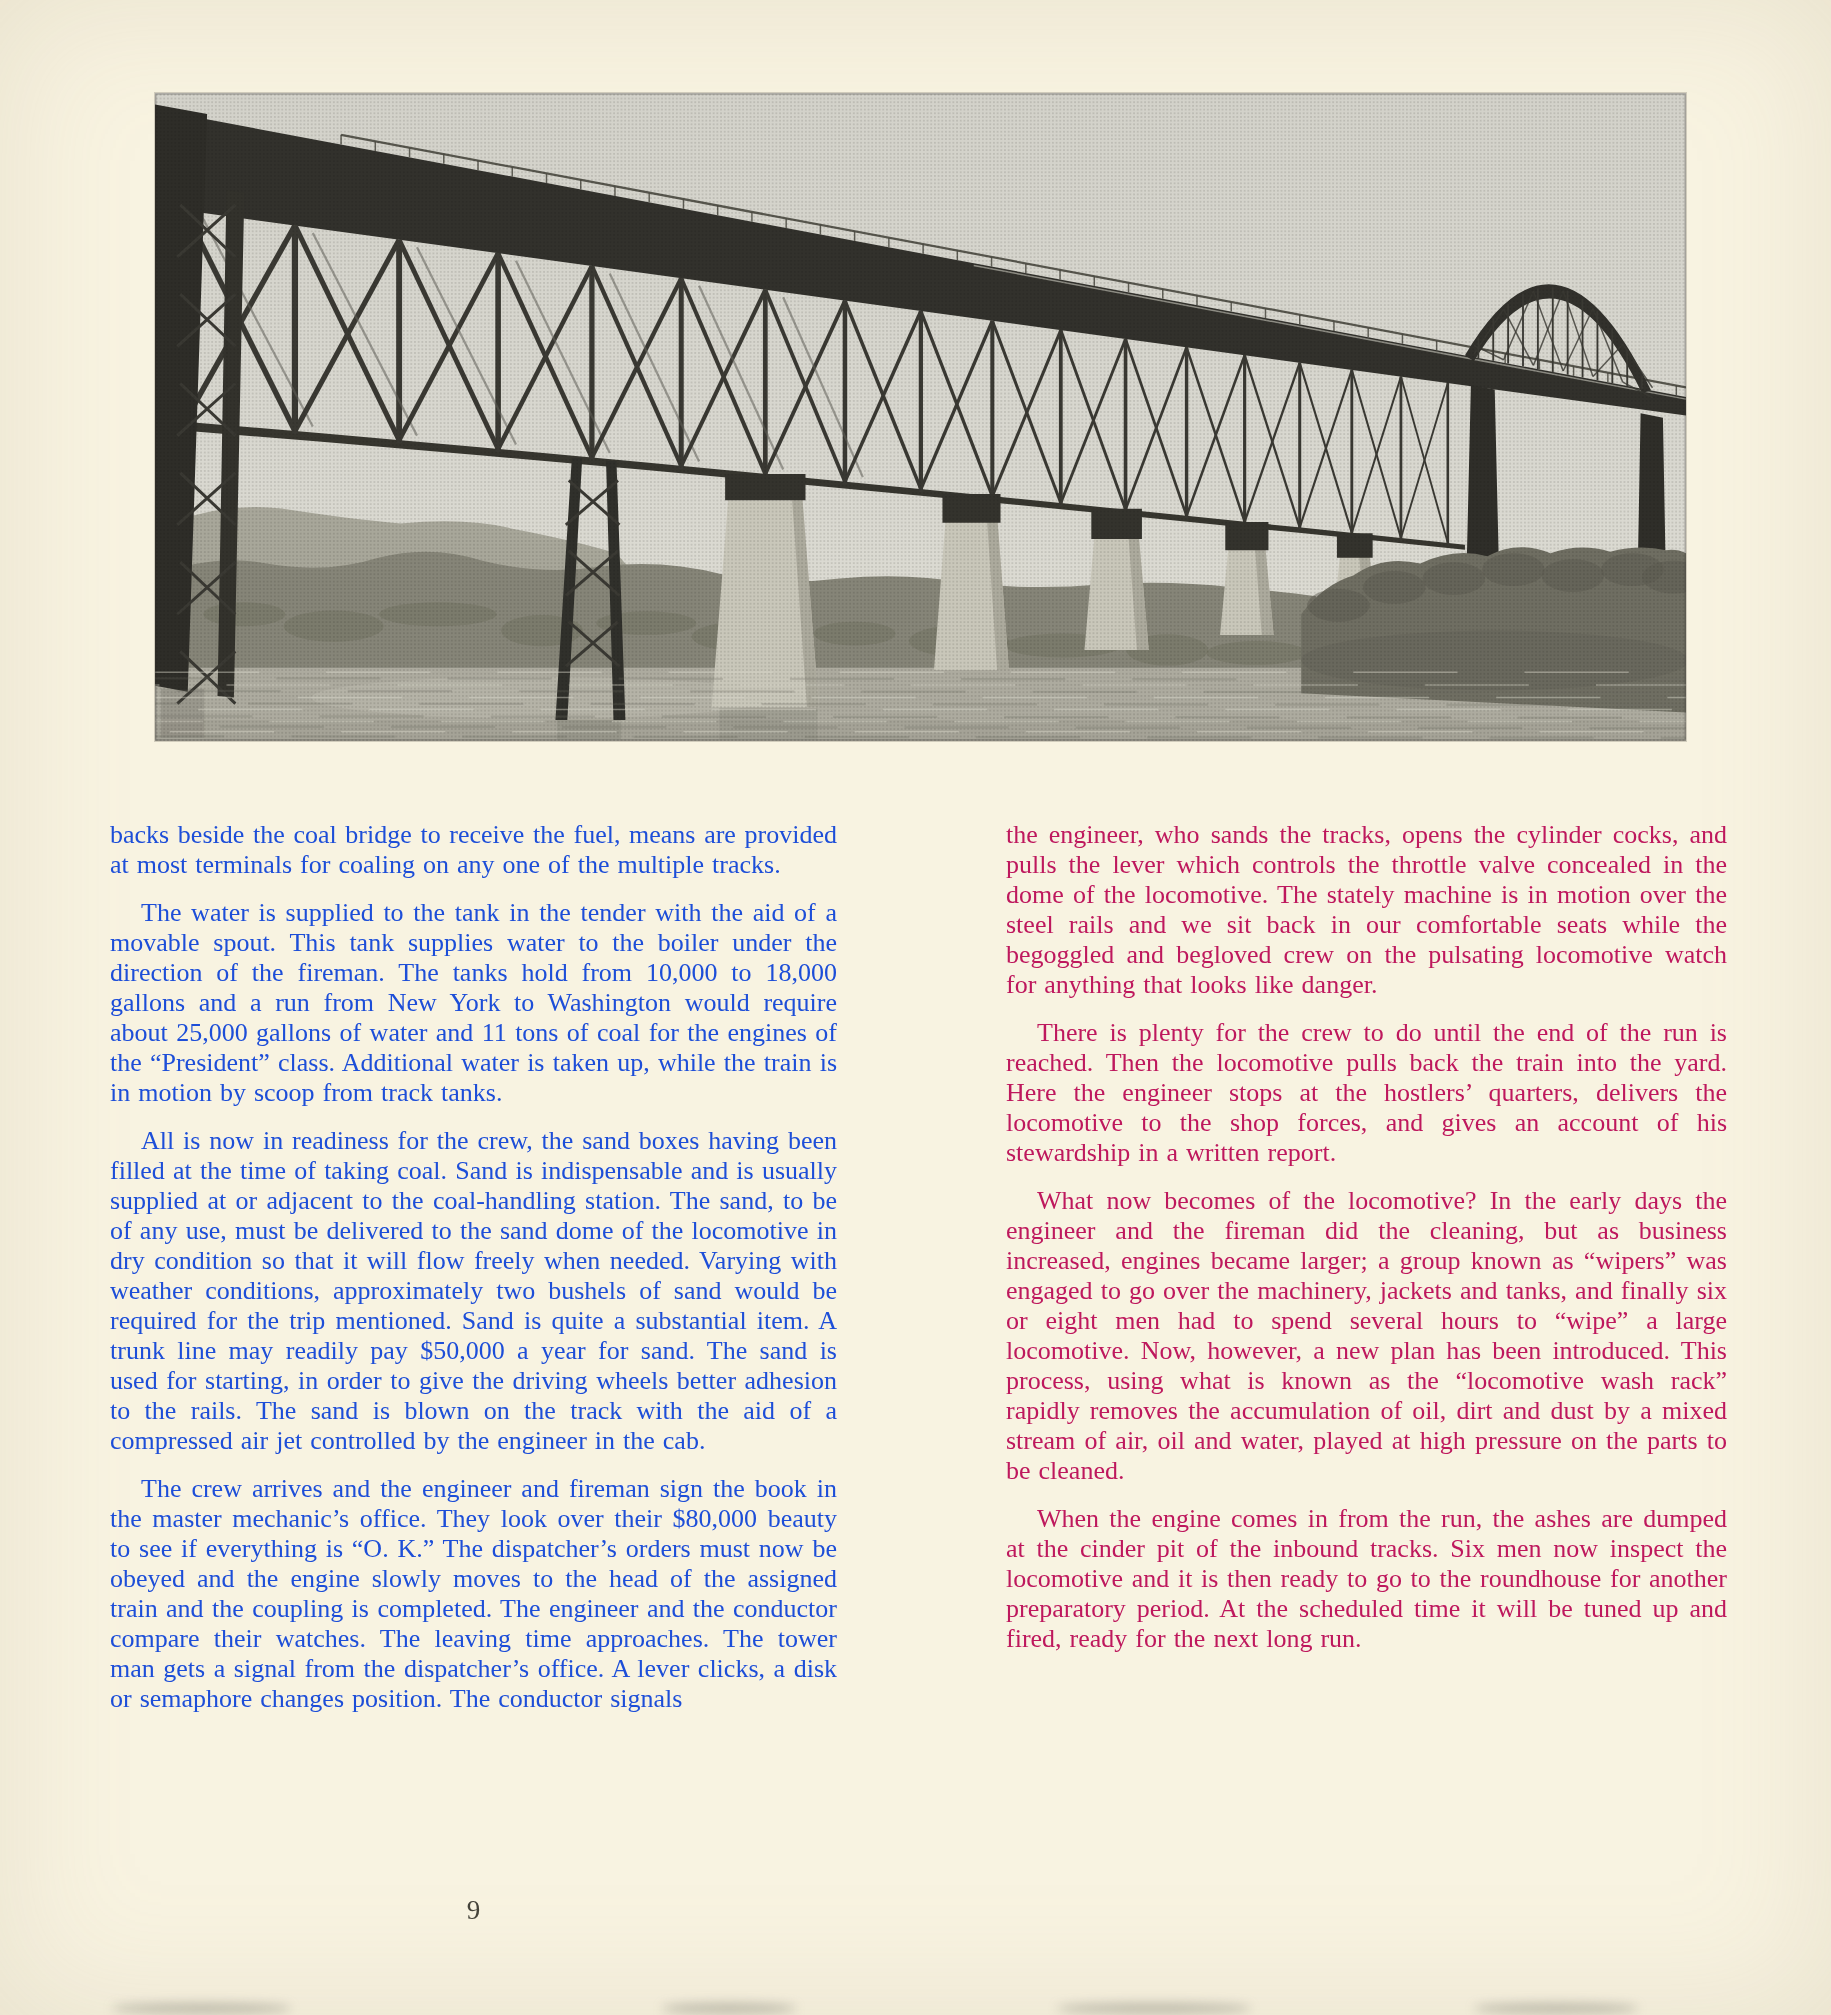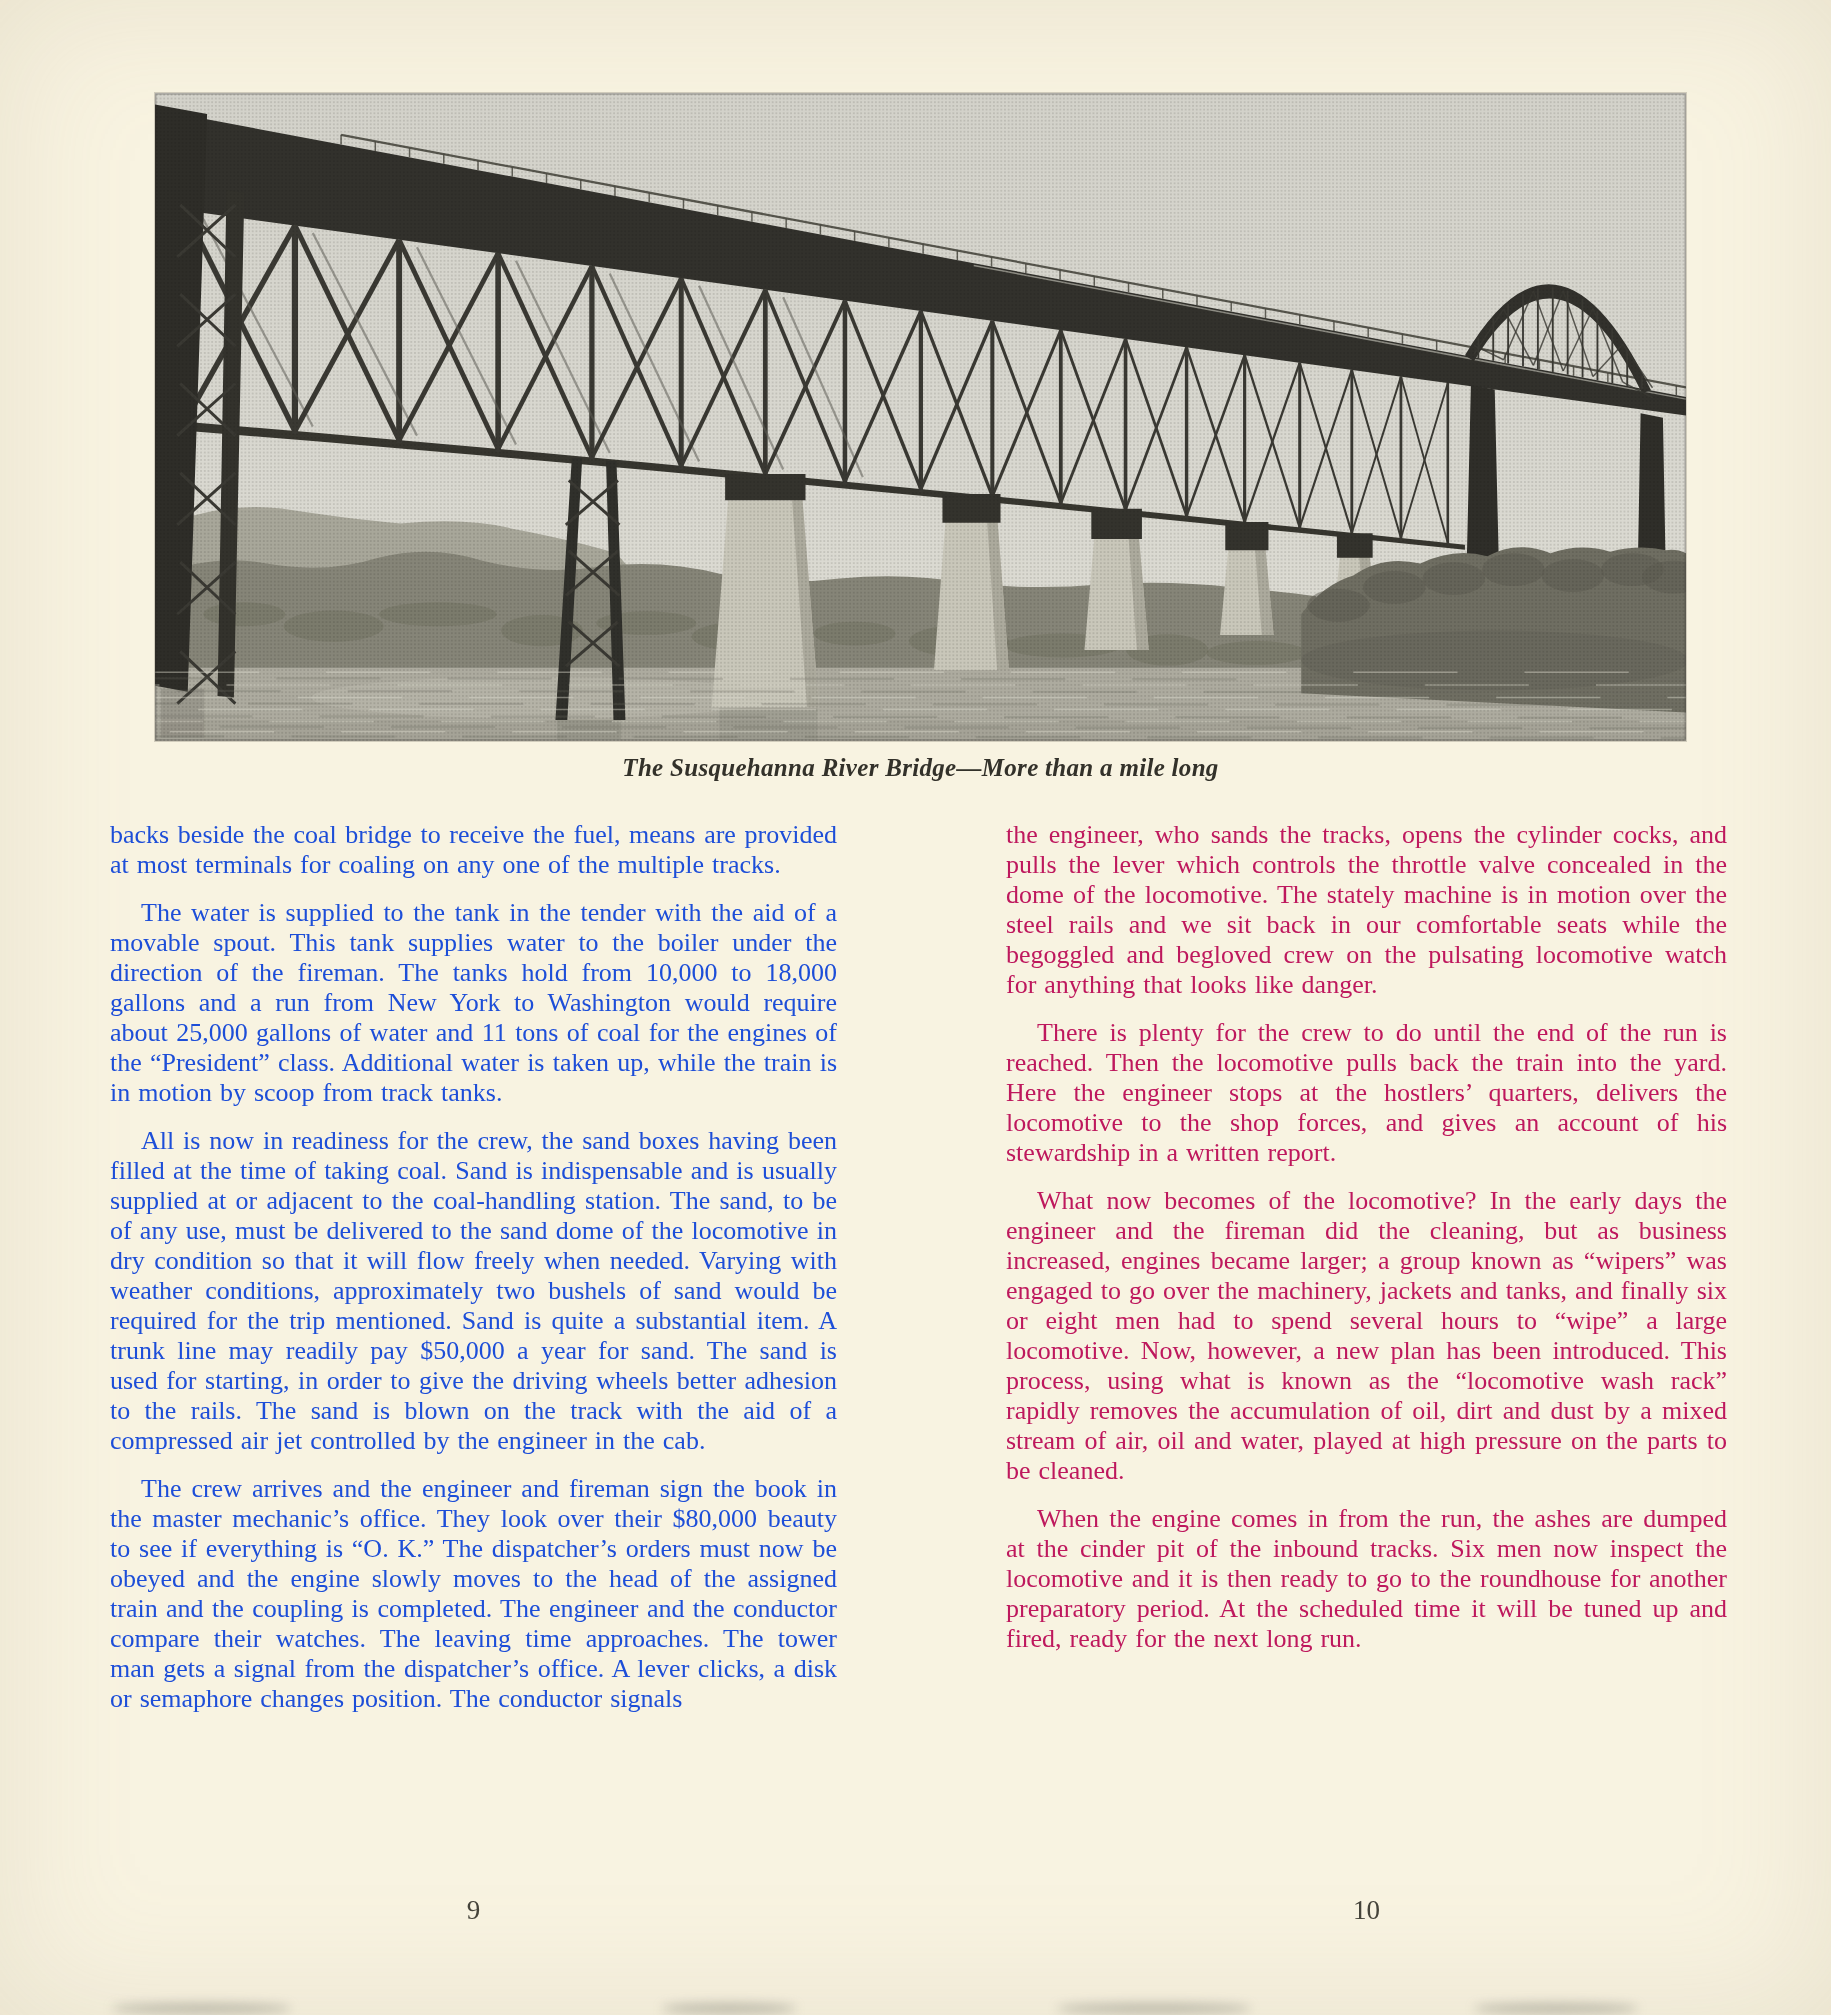--- a/index.html
+++ b/index.html
@@ -278,36 +278,34 @@
         <line x1="0" y1="837" x2="2057" y2="839" stroke="#6d6c62" stroke-width="3" opacity="0.25" stroke-dasharray="140 90" stroke-dashoffset="9"></line>
         <line x1="0" y1="844" x2="2057" y2="844" stroke="#d8d6c9" stroke-width="2" opacity="0.45" stroke-dasharray="140 90" stroke-dashoffset="76"></line>
         <line x1="0" y1="851" x2="2057" y2="853" stroke="#6d6c62" stroke-width="3" opacity="0.25" stroke-dasharray="140 90" stroke-dashoffset="143"></line>
         <line x1="0" y1="858" x2="2057" y2="858" stroke="#d8d6c9" stroke-width="2" opacity="0.45" stroke-dasharray="140 90" stroke-dashoffset="210"></line>
         <line x1="0" y1="864" x2="2057" y2="866" stroke="#6d6c62" stroke-width="3" opacity="0.25" stroke-dasharray="140 90" stroke-dashoffset="47"></line>
         <rect x="1" y="1" width="2055" height="868" fill="none" stroke="rgba(50,48,42,.3)" stroke-width="2"></rect>
       </svg>
     <div class="halftone"></div>
   </div>
 
-  <div class="caption">The Susquehanna River Bridge—More than a mile long</div>
 
   <div class="col left" id="col-left" style="color: #1d4ed8;">
       <p class="para">backs beside the coal bridge to receive the fuel, means are provided at most terminals for coaling on any one of the multiple tracks.</p>
       <p class="para indent">The water is supplied to the tank in the tender with the aid of a movable spout. This tank supplies water to the boiler under the direction of the fireman. The tanks hold from 10,000 to 18,000 gallons and a run from New York to Washington would require about 25,000 gallons of water and 11 tons of coal for the engines of the “President” class. Additional water is taken up, while the train is in motion by scoop from track tanks.</p>
       <p class="para indent">All is now in readiness for the crew, the sand boxes having been filled at the time of taking coal. Sand is indispensable and is usually supplied at or adjacent to the coal-handling station. The sand, to be of any use, must be delivered to the sand dome of the locomotive in dry condition so that it will flow freely when needed. Varying with weather conditions, approximately two bushels of sand would be required for the trip mentioned. Sand is quite a substantial item. A trunk line may readily pay $50,000 a year for sand. The sand is used for starting, in order to give the driving wheels better adhesion to the rails. The sand is blown on the track with the aid of a compressed air jet controlled by the engineer in the cab.</p>
       <p class="para indent">The crew arrives and the engineer and fireman sign the book in the master mechanic’s office. They look over their $80,000 beauty to see if everything is “O. K.” The dispatcher’s orders must now be obeyed and the engine slowly moves to the head of the assigned train and the coupling is completed. The engineer and the conductor compare their watches. The leaving time approaches. The tower man gets a signal from the dispatcher’s office. A lever clicks, a disk or semaphore changes position. The conductor signals</p>
     </div>
   <div class="col right" id="col-right" style="color: #be185d;">
       <p class="para">the engineer, who sands the tracks, opens the cylinder cocks, and pulls the lever which controls the throttle valve concealed in the dome of the locomotive. The stately machine is in motion over the steel rails and we sit back in our comfortable seats while the begoggled and begloved crew on the pulsating locomotive watch for anything that looks like danger.</p>
       <p class="para indent">There is plenty for the crew to do until the end of the run is reached. Then the locomotive pulls back the train into the yard. Here the engineer stops at the hostlers’ quarters, delivers the locomotive to the shop forces, and gives an account of his stewardship in a written report.</p>
       <p class="para indent">What now becomes of the locomotive? In the early days the engineer and the fireman did the cleaning, but as business increased, engines became larger; a group known as “wipers” was engaged to go over the machinery, jackets and tanks, and finally six or eight men had to spend several hours to “wipe” a large locomotive. Now, however, a new plan has been introduced. This process, using what is known as the “locomotive wash rack” rapidly removes the accumulation of oil, dirt and dust by a mixed stream of air, oil and water, played at high pressure on the parts to be cleaned.</p>
       <p class="para indent">When the engine comes in from the run, the ashes are dumped at the cinder pit of the inbound tracks. Six men now inspect the locomotive and it is then ready to go to the roundhouse for another preparatory period. At the scheduled time it will be tuned up and fired, ready for the next long run.</p>
     </div>
 
   <div class="pagenum left">9</div>
-  <div class="pagenum right">10</div>
 
   <div class="smudge" style="left:112px;width:179px;"></div>
   <div class="smudge" style="left:662px;width:134px;"></div>
   <div class="smudge" style="left:1057px;width:194px;"></div>
   <div class="smudge" style="left:1474px;width:164px;"></div>
 </div>
 
 
 </body></html>

